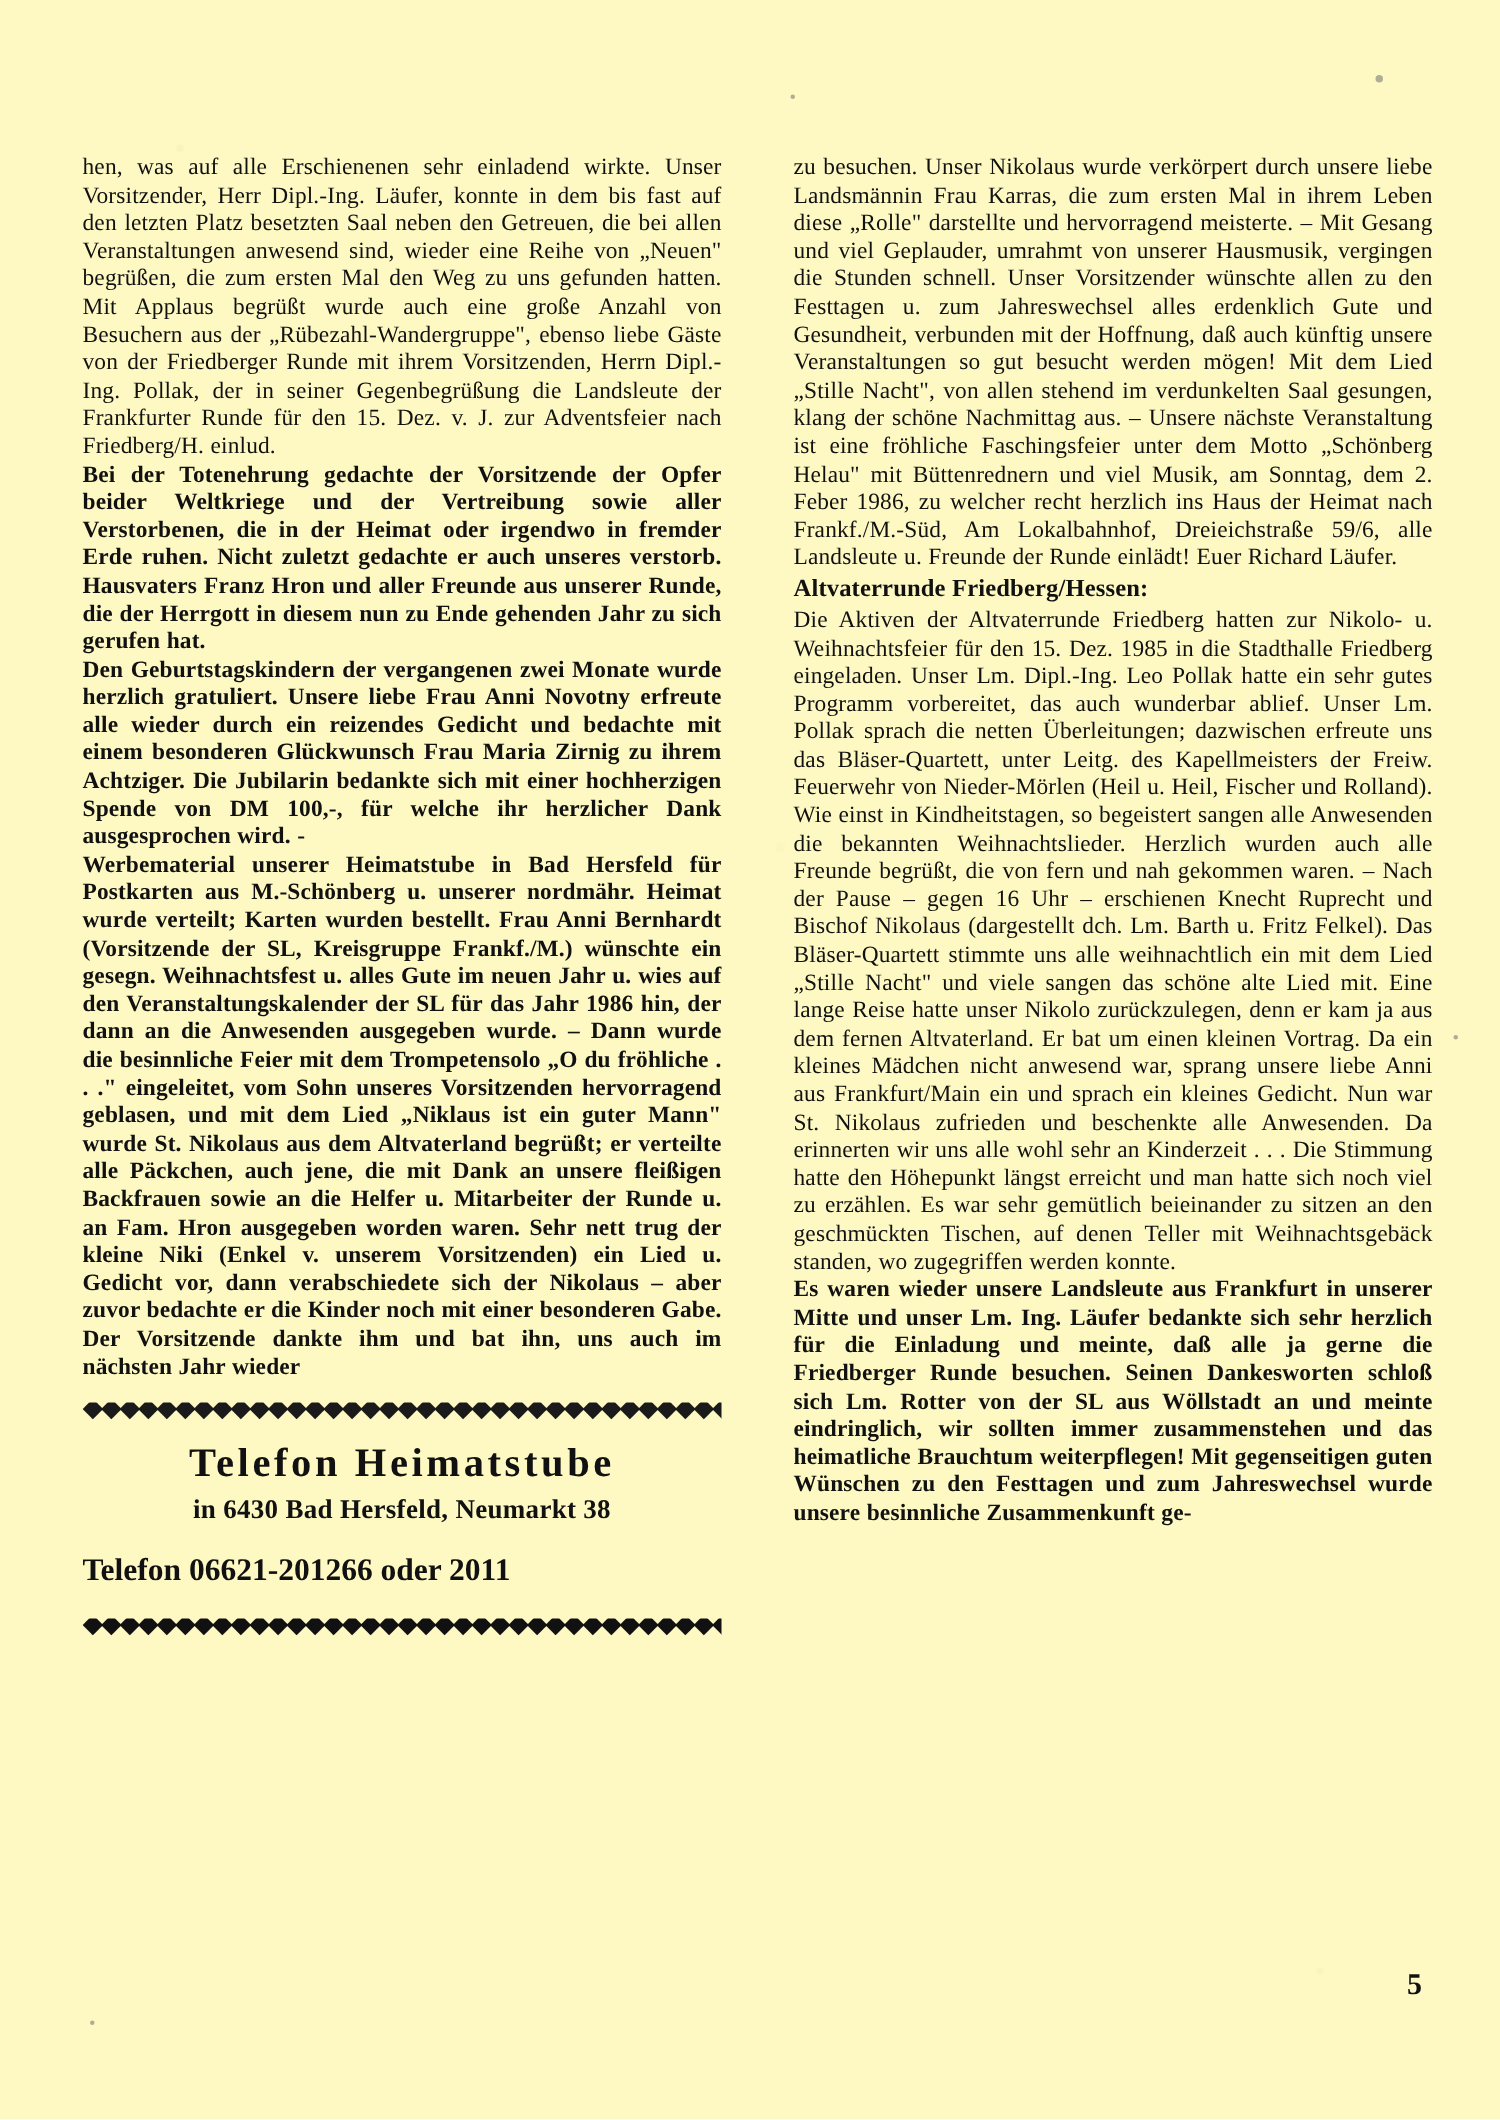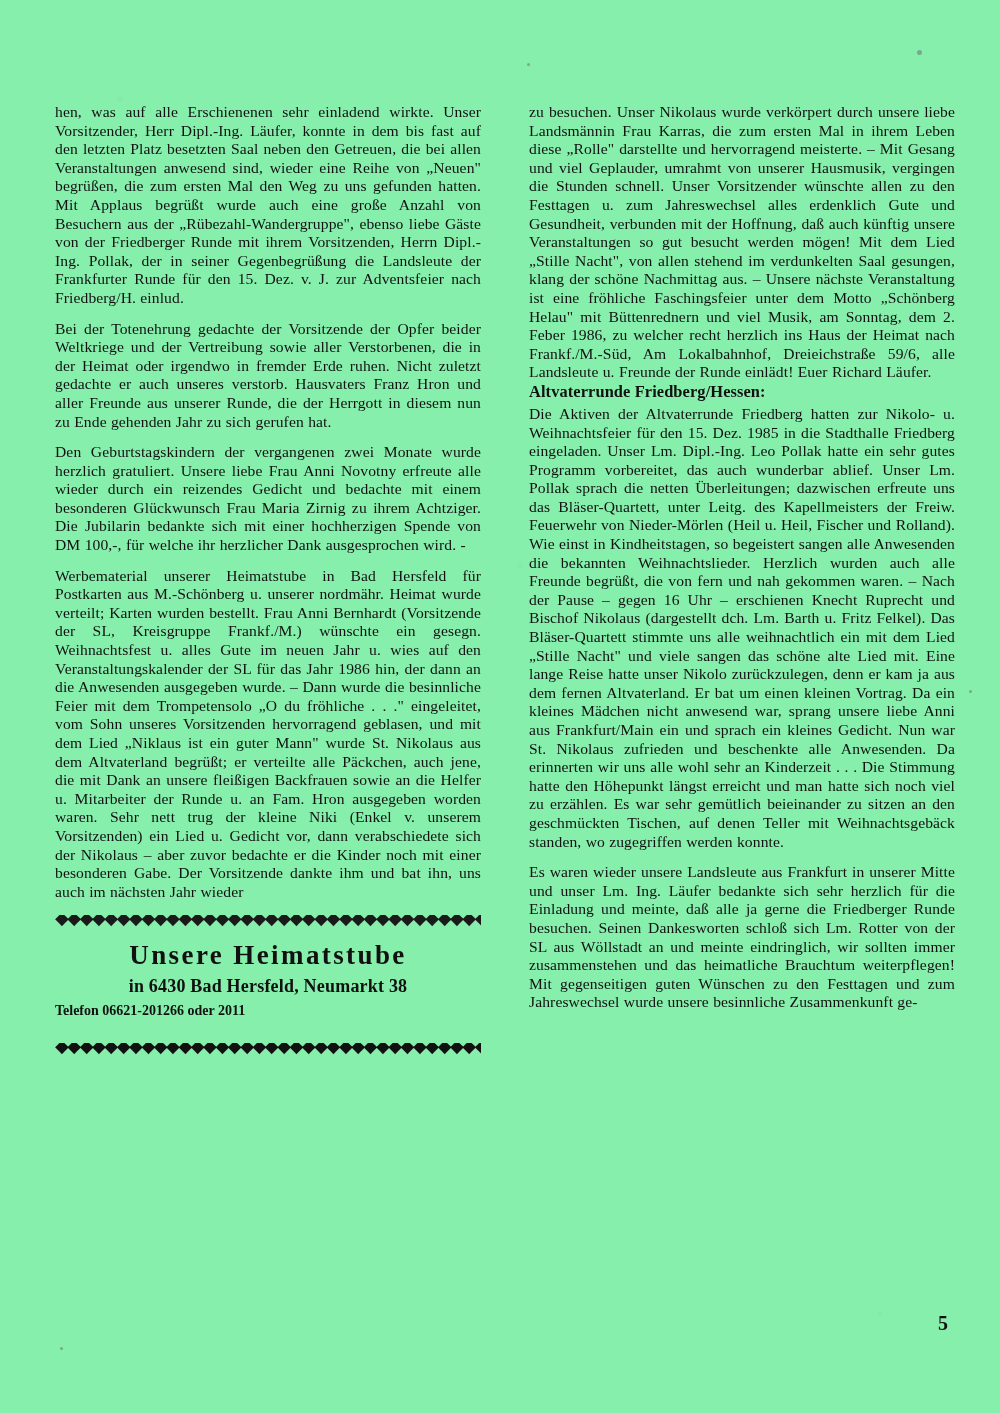--- a/index.html
+++ b/index.html
@@ -12,21 +12,21 @@
     height: 1413px;
     position: relative;
     font-family: "Liberation Serif", serif;
     color: #111;
     overflow: hidden;
   }
   
   .page {
     position: absolute;
     inset: 0;
-    background: #86efac;
+    background: #fef9c3;
   }
   .scan-noise {
     position: absolute;
     inset: 0;
     pointer-events: none;
     background:
       radial-gradient(circle at 12% 7%, rgba(0,0,0,0.025) 0 2px, transparent 3px),
       radial-gradient(circle at 88% 93%, rgba(0,0,0,0.02) 0 2px, transparent 3px),
       radial-gradient(circle at 52% 40%, rgba(0,0,0,0.012) 0 3px, transparent 4px);
   }
@@ -52,21 +52,22 @@
     font-size: 15.6px;
     line-height: 18.6px;
     text-align: justify;
     text-justify: inter-word;
     letter-spacing: 0.1px;
     word-spacing: 0.3px;
     -webkit-hyphens: none;
     hyphens: none;
   }
   p.body + p.body {
-    margin-top: 12px;
+    margin-top: 0;
+    font-weight: bold;
   }
   
   .ornament {
     margin-top: 14px;
     line-height: 6px;
     font-size: 18px;
     letter-spacing: -1.5px;
     color: #1a1a1a;
     height: 14px;
     overflow: hidden;
@@ -87,24 +88,24 @@
     margin-top: 5px;
     letter-spacing: 0.2px;
   }
   .heimat-line {
     font-size: 16.4px;
     line-height: 20.5px;
     margin-top: 7px;
     font-family: "Liberation Serif", serif;
   }
   .heimat-tel {
-    font-size: 14px;
+    font-size: 21px;
     font-weight: bold;
     line-height: 21px;
-    margin-top: 3px;
+    margin-top: 19px;
   }
   .ornament-bottom {
     margin-top: 22px;
     text-align: center;
     line-height: 6px;
     font-size: 18px;
     letter-spacing: -1.5px;
     height: 14px;
     overflow: hidden;
     white-space: nowrap;
@@ -145,21 +146,21 @@
   <div class="columns">
 
     <div class="col">
       <p class="body">hen, was auf alle Erschienenen sehr einladend wirkte. Unser Vorsitzender, Herr Dipl.-Ing. Läufer, konnte in dem bis fast auf den letzten Platz besetzten Saal neben den Getreuen, die bei allen Veranstaltungen anwesend sind, wieder eine Reihe von „Neuen" begrüßen, die zum ersten Mal den Weg zu uns gefunden hatten. Mit Applaus begrüßt wurde auch eine große Anzahl von Besuchern aus der „Rübezahl-Wandergruppe", ebenso liebe Gäste von der Friedberger Runde mit ihrem Vorsitzenden, Herrn Dipl.-Ing. Pollak, der in seiner Gegenbegrüßung die Landsleute der Frankfurter Runde für den 15. Dez. v. J. zur Adventsfeier nach Friedberg/H. einlud.</p>
       <p class="body">Bei der Totenehrung gedachte der Vorsitzende der Opfer beider Weltkriege und der Vertreibung sowie aller Verstorbenen, die in der Heimat oder irgendwo in fremder Erde ruhen. Nicht zuletzt gedachte er auch unseres verstorb. Hausvaters Franz Hron und aller Freunde aus unserer Runde, die der Herrgott in diesem nun zu Ende gehenden Jahr zu sich gerufen hat.</p>
       <p class="body">Den Geburtstagskindern der vergangenen zwei Monate wurde herzlich gratuliert. Unsere liebe Frau Anni Novotny erfreute alle wieder durch ein reizendes Gedicht und bedachte mit einem besonderen Glückwunsch Frau Maria Zirnig zu ihrem Achtziger. Die Jubilarin bedankte sich mit einer hochherzigen Spende von DM 100,-, für welche ihr herzlicher Dank ausgesprochen wird. -</p>
       <p class="body">Werbematerial unserer Heimatstube in Bad Hersfeld für Postkarten aus M.-Schönberg u. unserer nordmähr. Heimat wurde verteilt; Karten wurden bestellt. Frau Anni Bernhardt (Vorsitzende der SL, Kreisgruppe Frankf./M.) wünschte ein gesegn. Weihnachtsfest u. alles Gute im neuen Jahr u. wies auf den Veranstaltungskalender der SL für das Jahr 1986 hin, der dann an die Anwesenden ausgegeben wurde. – Dann wurde die besinnliche Feier mit dem Trompetensolo „O du fröhliche . . ." eingeleitet, vom Sohn unseres Vorsitzenden hervorragend geblasen, und mit dem Lied „Niklaus ist ein guter Mann" wurde St. Nikolaus aus dem Altvaterland begrüßt; er verteilte alle Päckchen, auch jene, die mit Dank an unsere fleißigen Backfrauen sowie an die Helfer u. Mitarbeiter der Runde u. an Fam. Hron ausgegeben worden waren. Sehr nett trug der kleine Niki (Enkel v. unserem Vorsitzenden) ein Lied u. Gedicht vor, dann verabschiedete sich der Nikolaus – aber zuvor bedachte er die Kinder noch mit einer besonderen Gabe. Der Vorsitzende dankte ihm und bat ihn, uns auch im nächsten Jahr wieder</p>
 
       <div class="ornament">◆◆◆◆◆◆◆◆◆◆◆◆◆◆◆◆◆◆◆◆◆◆◆◆◆◆◆◆◆◆◆◆◆◆◆◆◆◆◆◆◆◆◆◆◆◆◆◆</div>
 
-      <div class="heimat-title">Unsere Heimatstube</div>
+      <div class="heimat-title">Telefon Heimatstube</div>
       <div class="heimat-sub">in 6430 Bad Hersfeld, Neumarkt 38</div>
       <div class="heimat-tel">Telefon 06621-201266 oder 2011</div>
 
       <div class="ornament-bottom">◆◆◆◆◆◆◆◆◆◆◆◆◆◆◆◆◆◆◆◆◆◆◆◆◆◆◆◆◆◆◆◆◆◆◆◆◆◆◆◆◆◆</div>
     </div>
 
     <div class="col">
       <p class="body"><span>zu besuchen. Unser Nikolaus wurde verkörpert durch unsere liebe Landsmännin Frau Karras, die zum ersten Mal in ihrem Leben diese „Rolle" darstellte und hervorragend meisterte. – Mit Gesang und viel Geplauder, umrahmt von unserer Hausmusik, vergingen die Stunden schnell. Unser Vorsitzender wünschte allen zu den Festtagen u. zum Jahreswechsel alles erdenklich Gute und Gesundheit, verbunden mit der Hoffnung, daß auch künftig unsere Veranstaltungen so gut besucht werden mögen! Mit dem Lied „Stille Nacht", von allen stehend im verdunkelten Saal gesungen, klang der schöne Nachmittag aus. – Unsere nächste Veranstaltung ist eine fröhliche </span><b class="inline">Faschingsfeier</b><span> unter dem Motto „Schönberg Helau" mit Büttenrednern und viel Musik, am Sonntag, dem </span><b class="inline">2. Feber 1986,</b><span> zu welcher recht herzlich ins Haus der Heimat nach Frankf./M.-Süd, Am Lokalbahnhof, Dreieichstraße 59/6, alle Landsleute u. Freunde der Runde einlädt! Euer Richard Läufer.</span></p>
 
 

